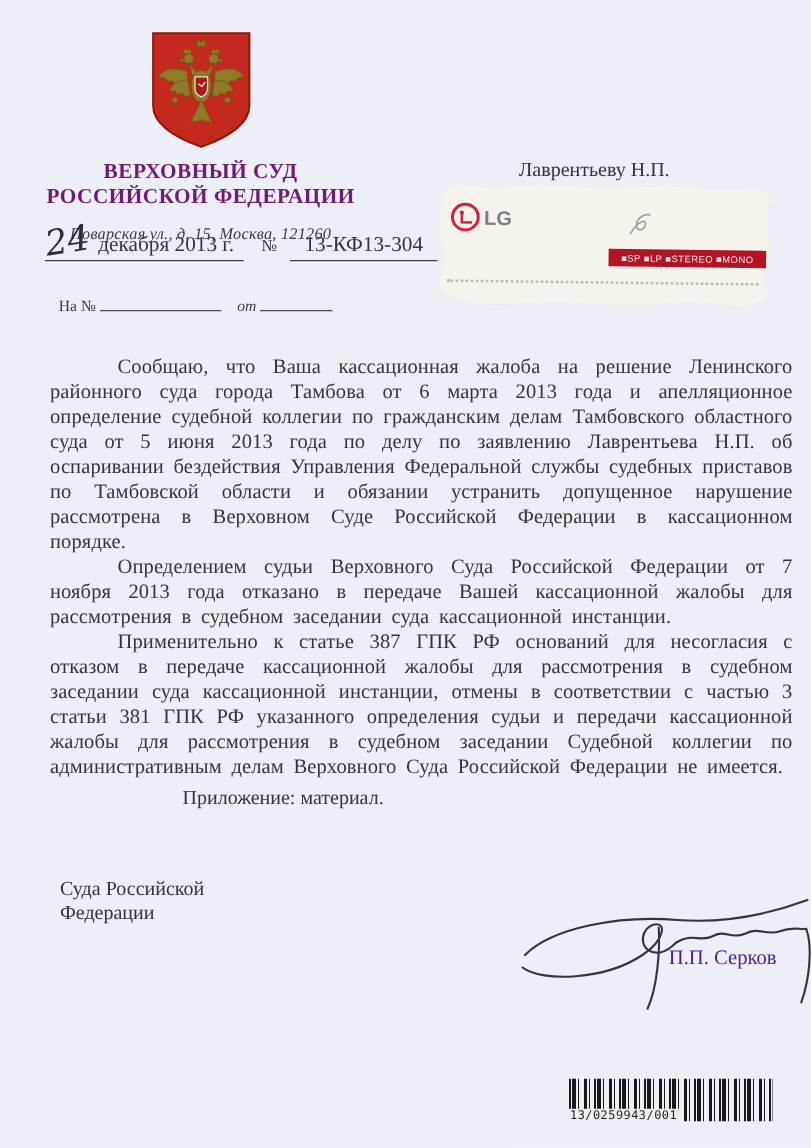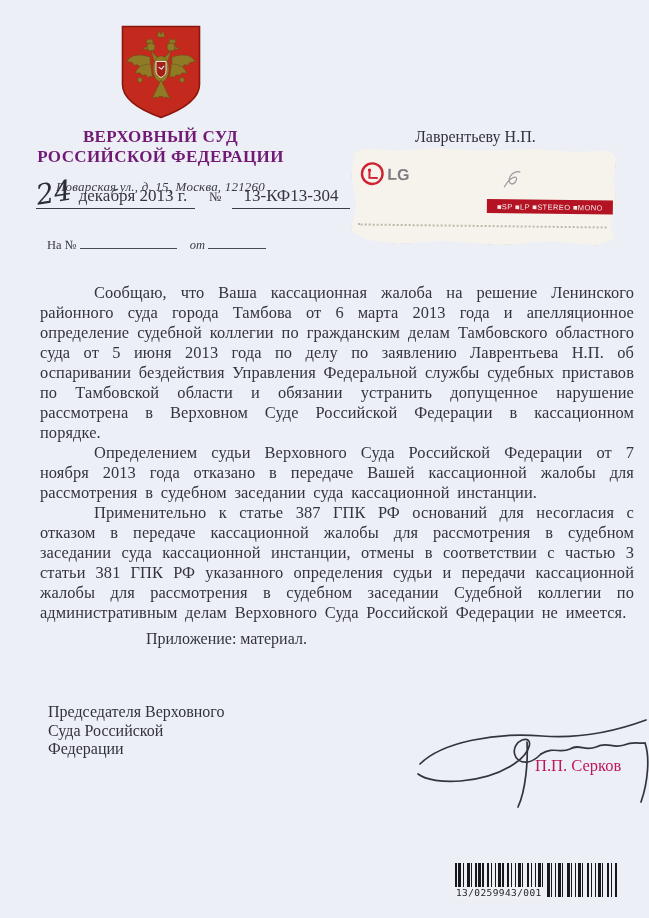--- a/index.html
+++ b/index.html
@@ -58,21 +58,21 @@
     font-size:16.4px;line-height:20px;
     text-align:justify;word-spacing:3.5px;letter-spacing:.1px;
     color:#34343e;
   }
   .bodytext p{margin:0;text-indent:54px;}
   .p1{top:283px;} .p2{top:443px;} .p3{top:503px;}
   .attachment{position:absolute;left:118px;top:630px;font-size:16px;margin-left:28px;}
   
   .signer-title{position:absolute;left:48px;top:703px;font-size:16px;line-height:18.6px;color:#32323c;}
   .sig-svg{position:absolute;left:414px;top:712px;}
-  .signer-name{position:absolute;left:535px;top:756px;font-size:16.5px;color:#be185d;}
+  .signer-name{position:absolute;left:535px;top:756px;font-size:16.5px;color:#4c1d95;}
   
   .barcode{
     position:absolute;left:455px;top:863px;width:163px;height:34px;
     background:repeating-linear-gradient(90deg,
       #17171c 0 1.5px, transparent 1.5px 3px,
       #17171c 3px 6px, transparent 6px 7.5px,
       #17171c 7.5px 8.5px, transparent 8.5px 12px,
       #17171c 12px 14.5px, transparent 14.5px 16px,
       #17171c 16px 17px, transparent 17px 20px);
   }
@@ -153,21 +153,20 @@
   <div class="bodytext p2">
     <p>Определением судьи Верховного Суда Российской Федерации от 7 ноября 2013 года отказано в передаче Вашей кассационной жалобы для рассмотрения в судебном заседании суда кассационной инстанции.</p>
   </div>
   <div class="bodytext p3">
     <p>Применительно к статье 387 ГПК РФ оснований для несогласия с отказом в передаче кассационной жалобы для рассмотрения в судебном заседании суда кассационной инстанции, отмены в соответствии с частью 3 статьи 381 ГПК РФ указанного определения судьи и передачи кассационной жалобы для рассмотрения в судебном заседании Судебной коллегии по административным делам Верховного Суда Российской Федерации не имеется.</p>
   </div>
 
   <div class="attachment">Приложение: материал.</div>
 
   <div class="signer-title">
-    <div>Председателя  Верховного</div>
     <div>Суда Российской</div>
     <div>Федерации</div>
   </div>
 
   <svg class="sig-svg" width="235" height="100" viewBox="0 0 235 100">
     <g fill="none" stroke="#33343f" stroke-width="1.7" stroke-linecap="round">
       <path d="M6,52 C28,30 82,20 128,24 C168,27 205,18 232,8"></path>
       <path d="M4,62 C20,74 70,72 100,52 C118,40 120,24 108,28 C96,33 98,52 114,50 C120,49 124,45 127,42"></path>
       <path d="M113,30 C114,48 112,78 104,95"></path>
       <path d="M127,42 C140,34 146,42 156,37 C166,31 170,40 182,35 C194,29 198,37 210,33 C220,29 226,32 231,31"></path>

